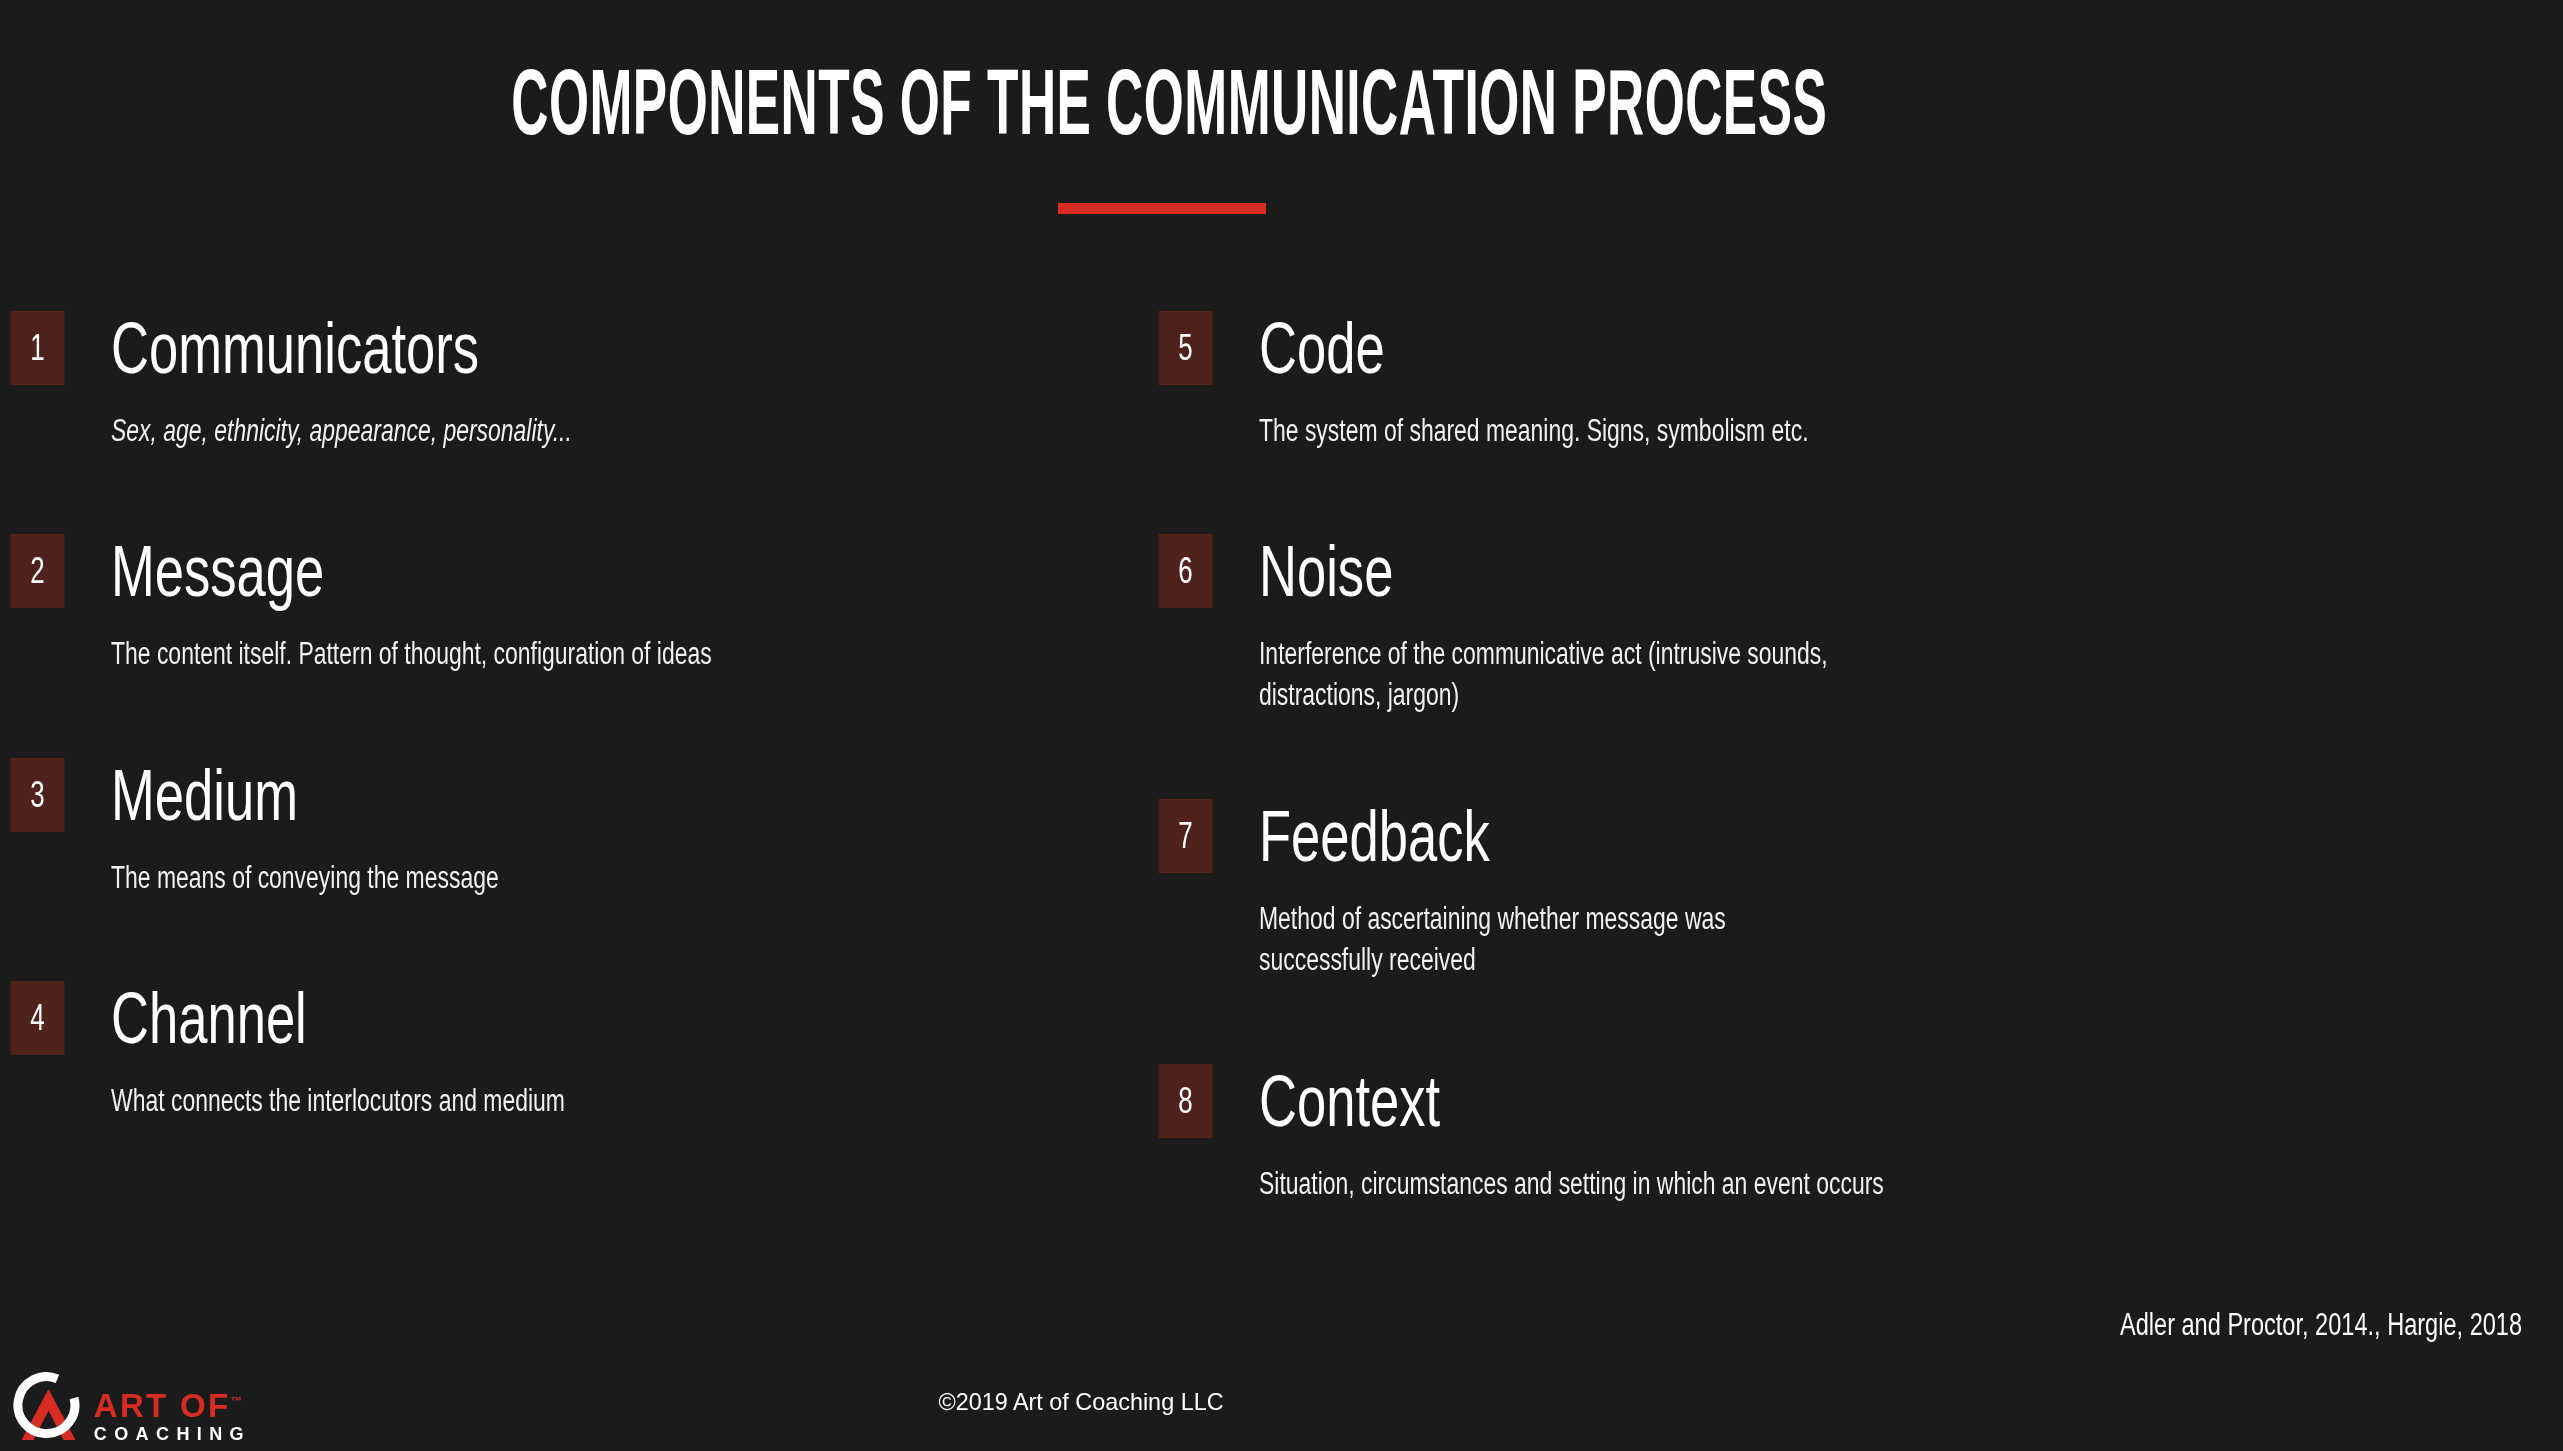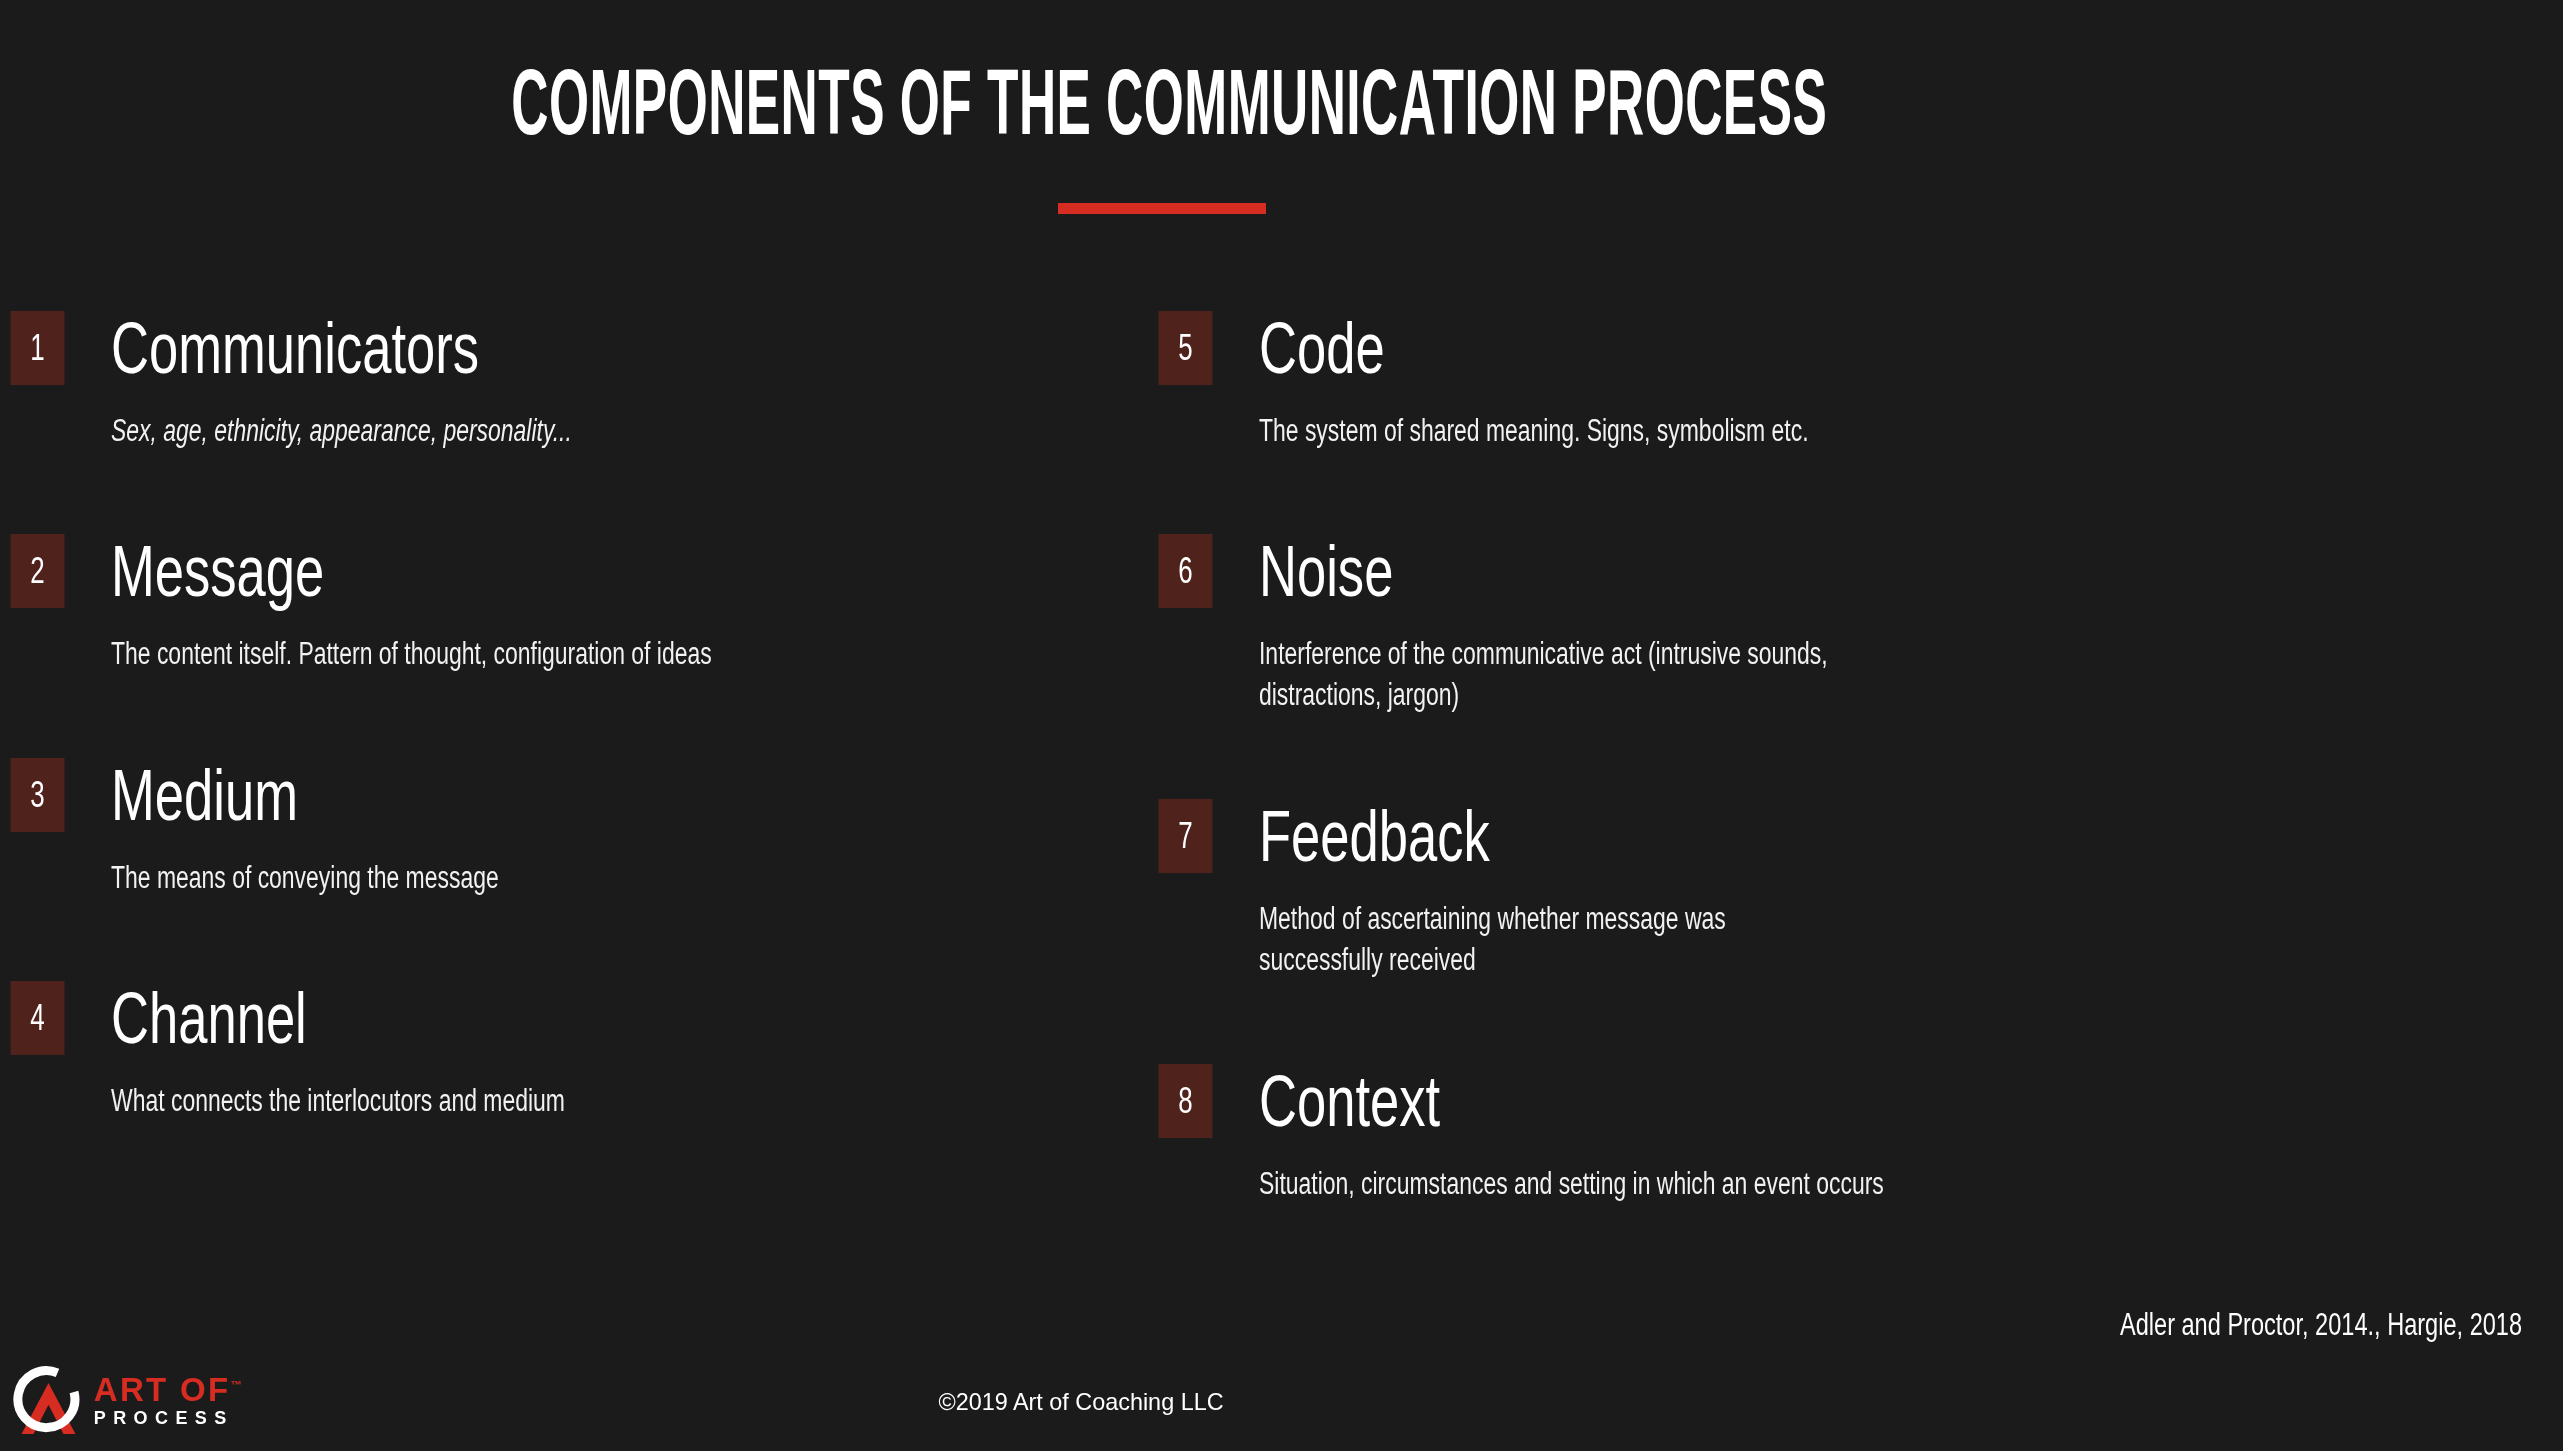--- a/index.html
+++ b/index.html
@@ -141,21 +141,21 @@
   }
 
   
   .logo {
     position: absolute;
     left: 11px;
     top: 1365px;
     width: 234px;
     height: 81px;
     display: flex;
-    align-items: flex-start;
+    align-items: flex-end;
   }
 
   .logo-mark {
     width: 75px;
     height: 75px;
     flex: 0 0 auto;
   }
 
   .logo-words {
     margin-left: 7.8px;
@@ -280,16 +280,16 @@
     <svg viewBox="0 0 100 100" width="75" height="75" aria-hidden="true">
 
       <path d="M50 24 L86 92 L70 92 L50 53 L30 92 L14 92 Z" fill="#d62c22"></path>
 
       <path d="M62 10.5
                A 38 38 0 1 0 84 36" fill="none" stroke="#ffffff" stroke-width="12" stroke-linecap="butt"></path>
     </svg>
   </span>
   <span class="logo-words">
     <span class="logo-artof"><span>ART OF</span><span class="logo-tm">™</span></span>
-    <span class="logo-coaching" style="display:block;">PROCESS</span>
+    <span class="logo-coaching" style="display:block;">COACHING</span>
   </span>
 </div>
 
 
 </body></html>

